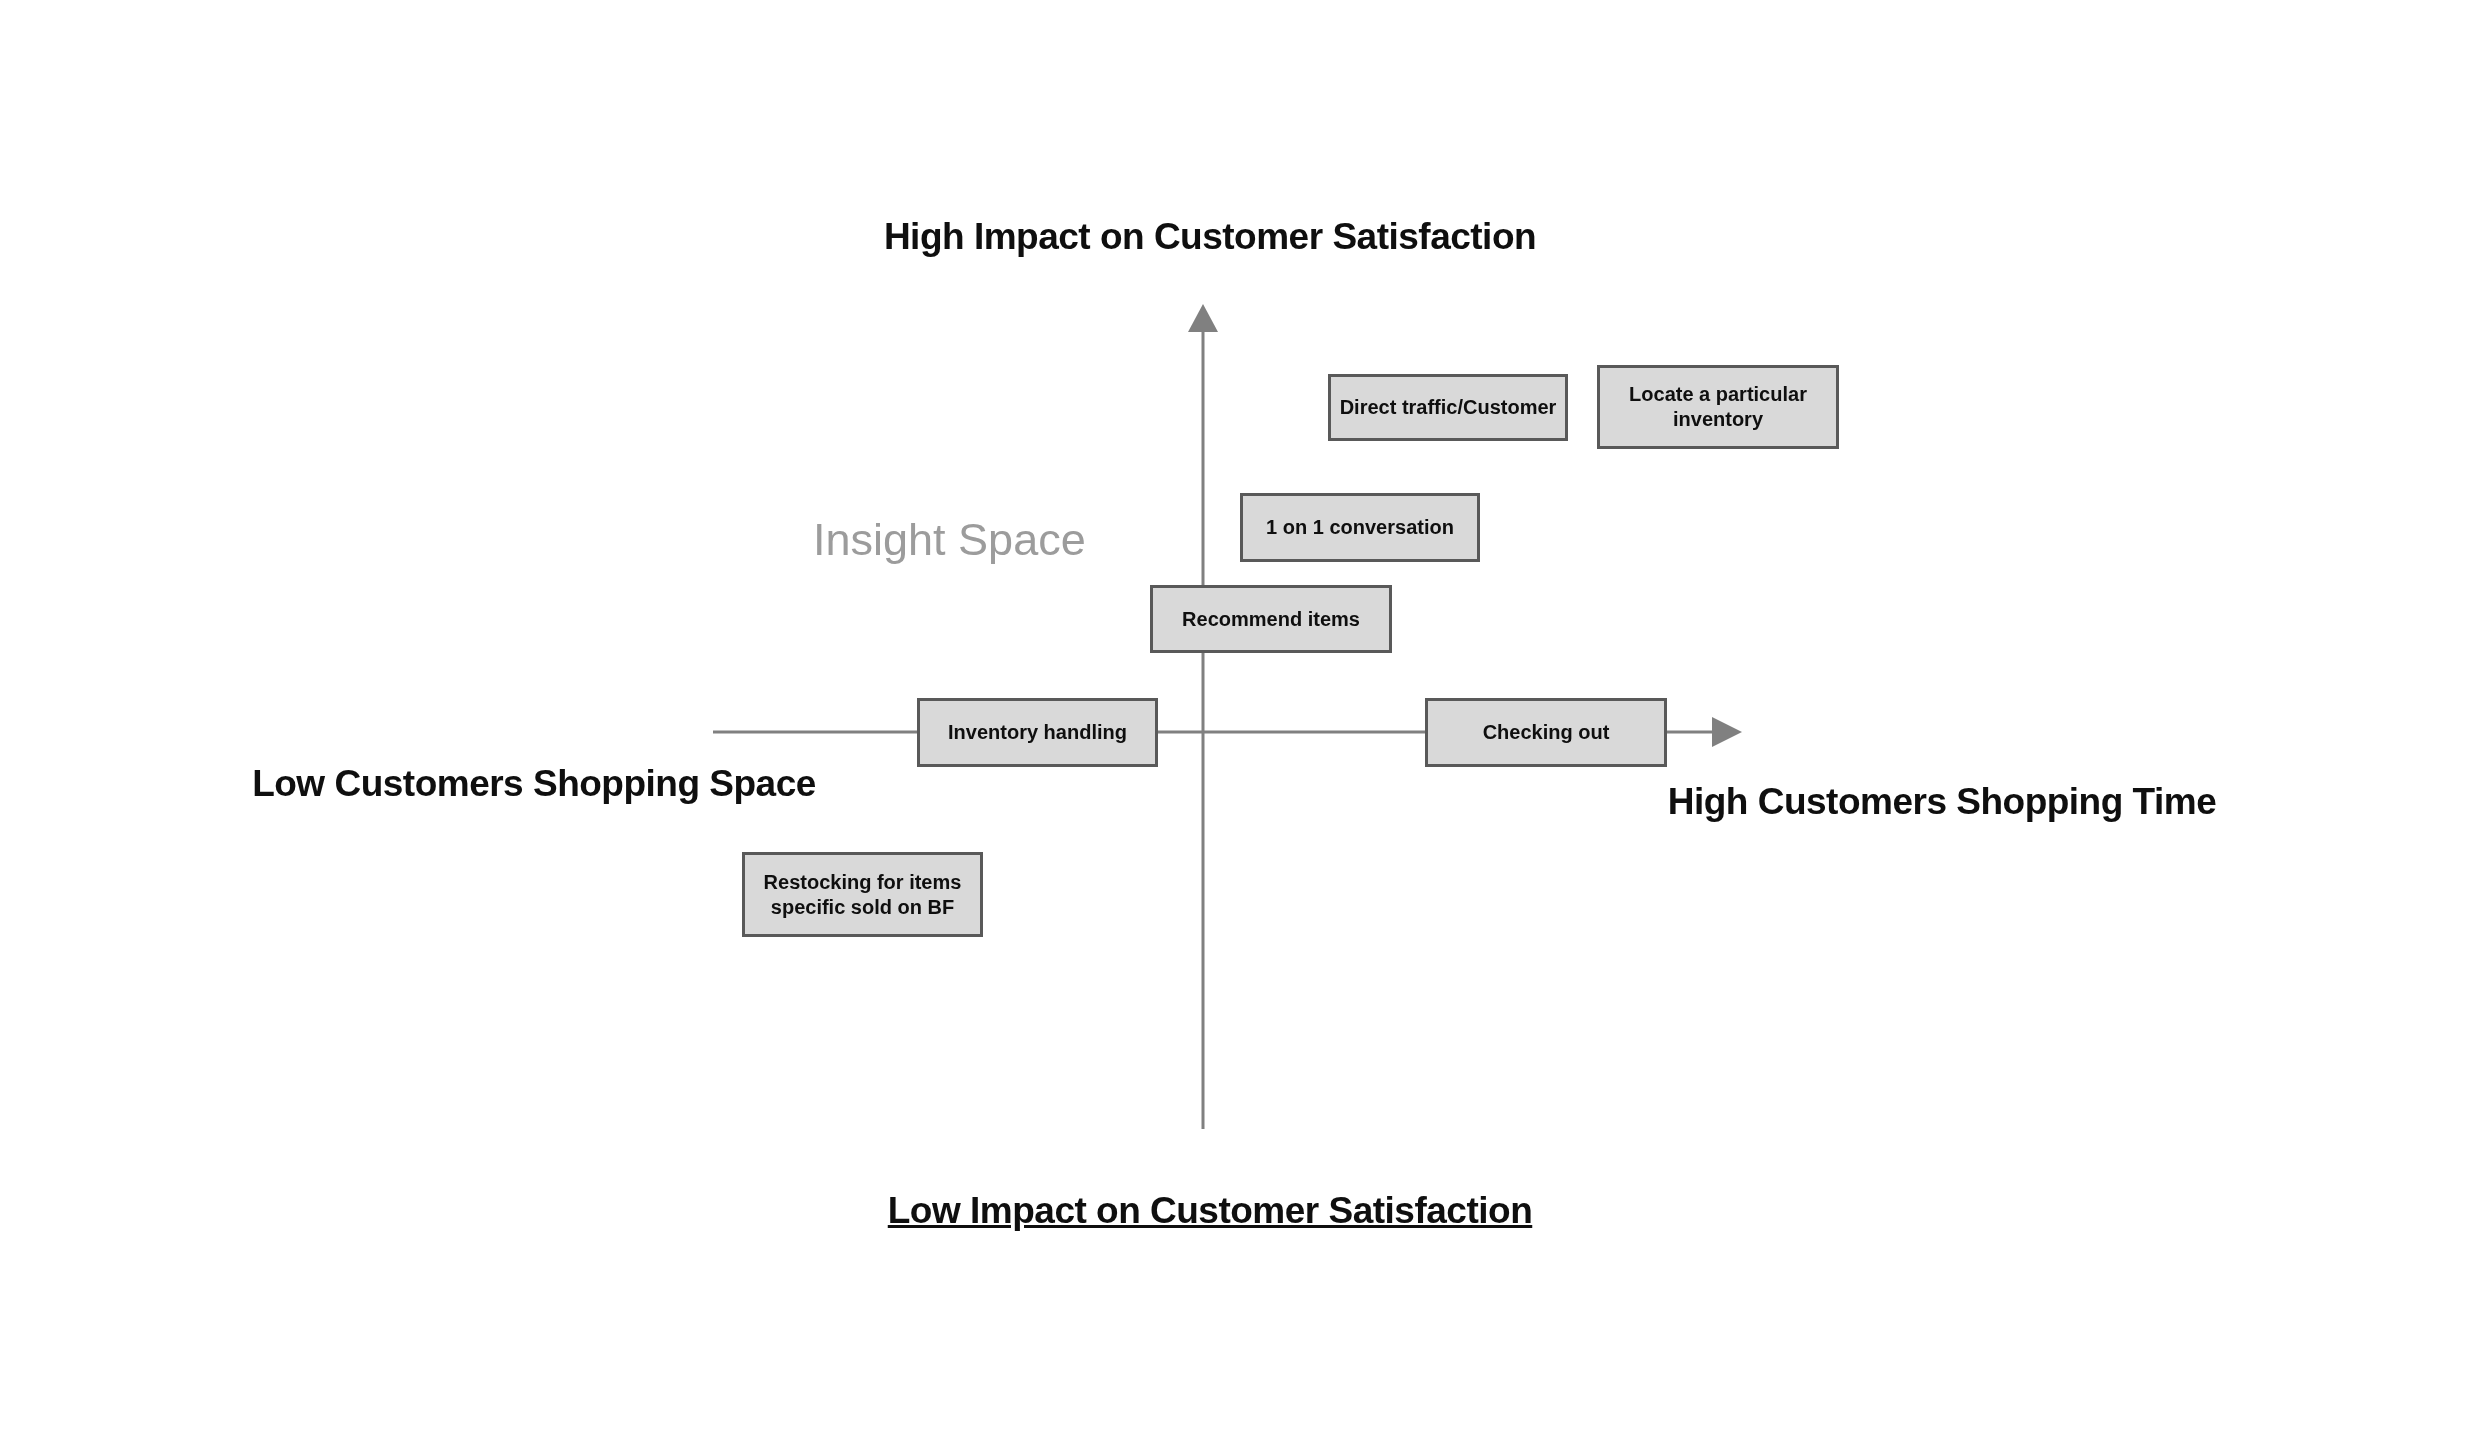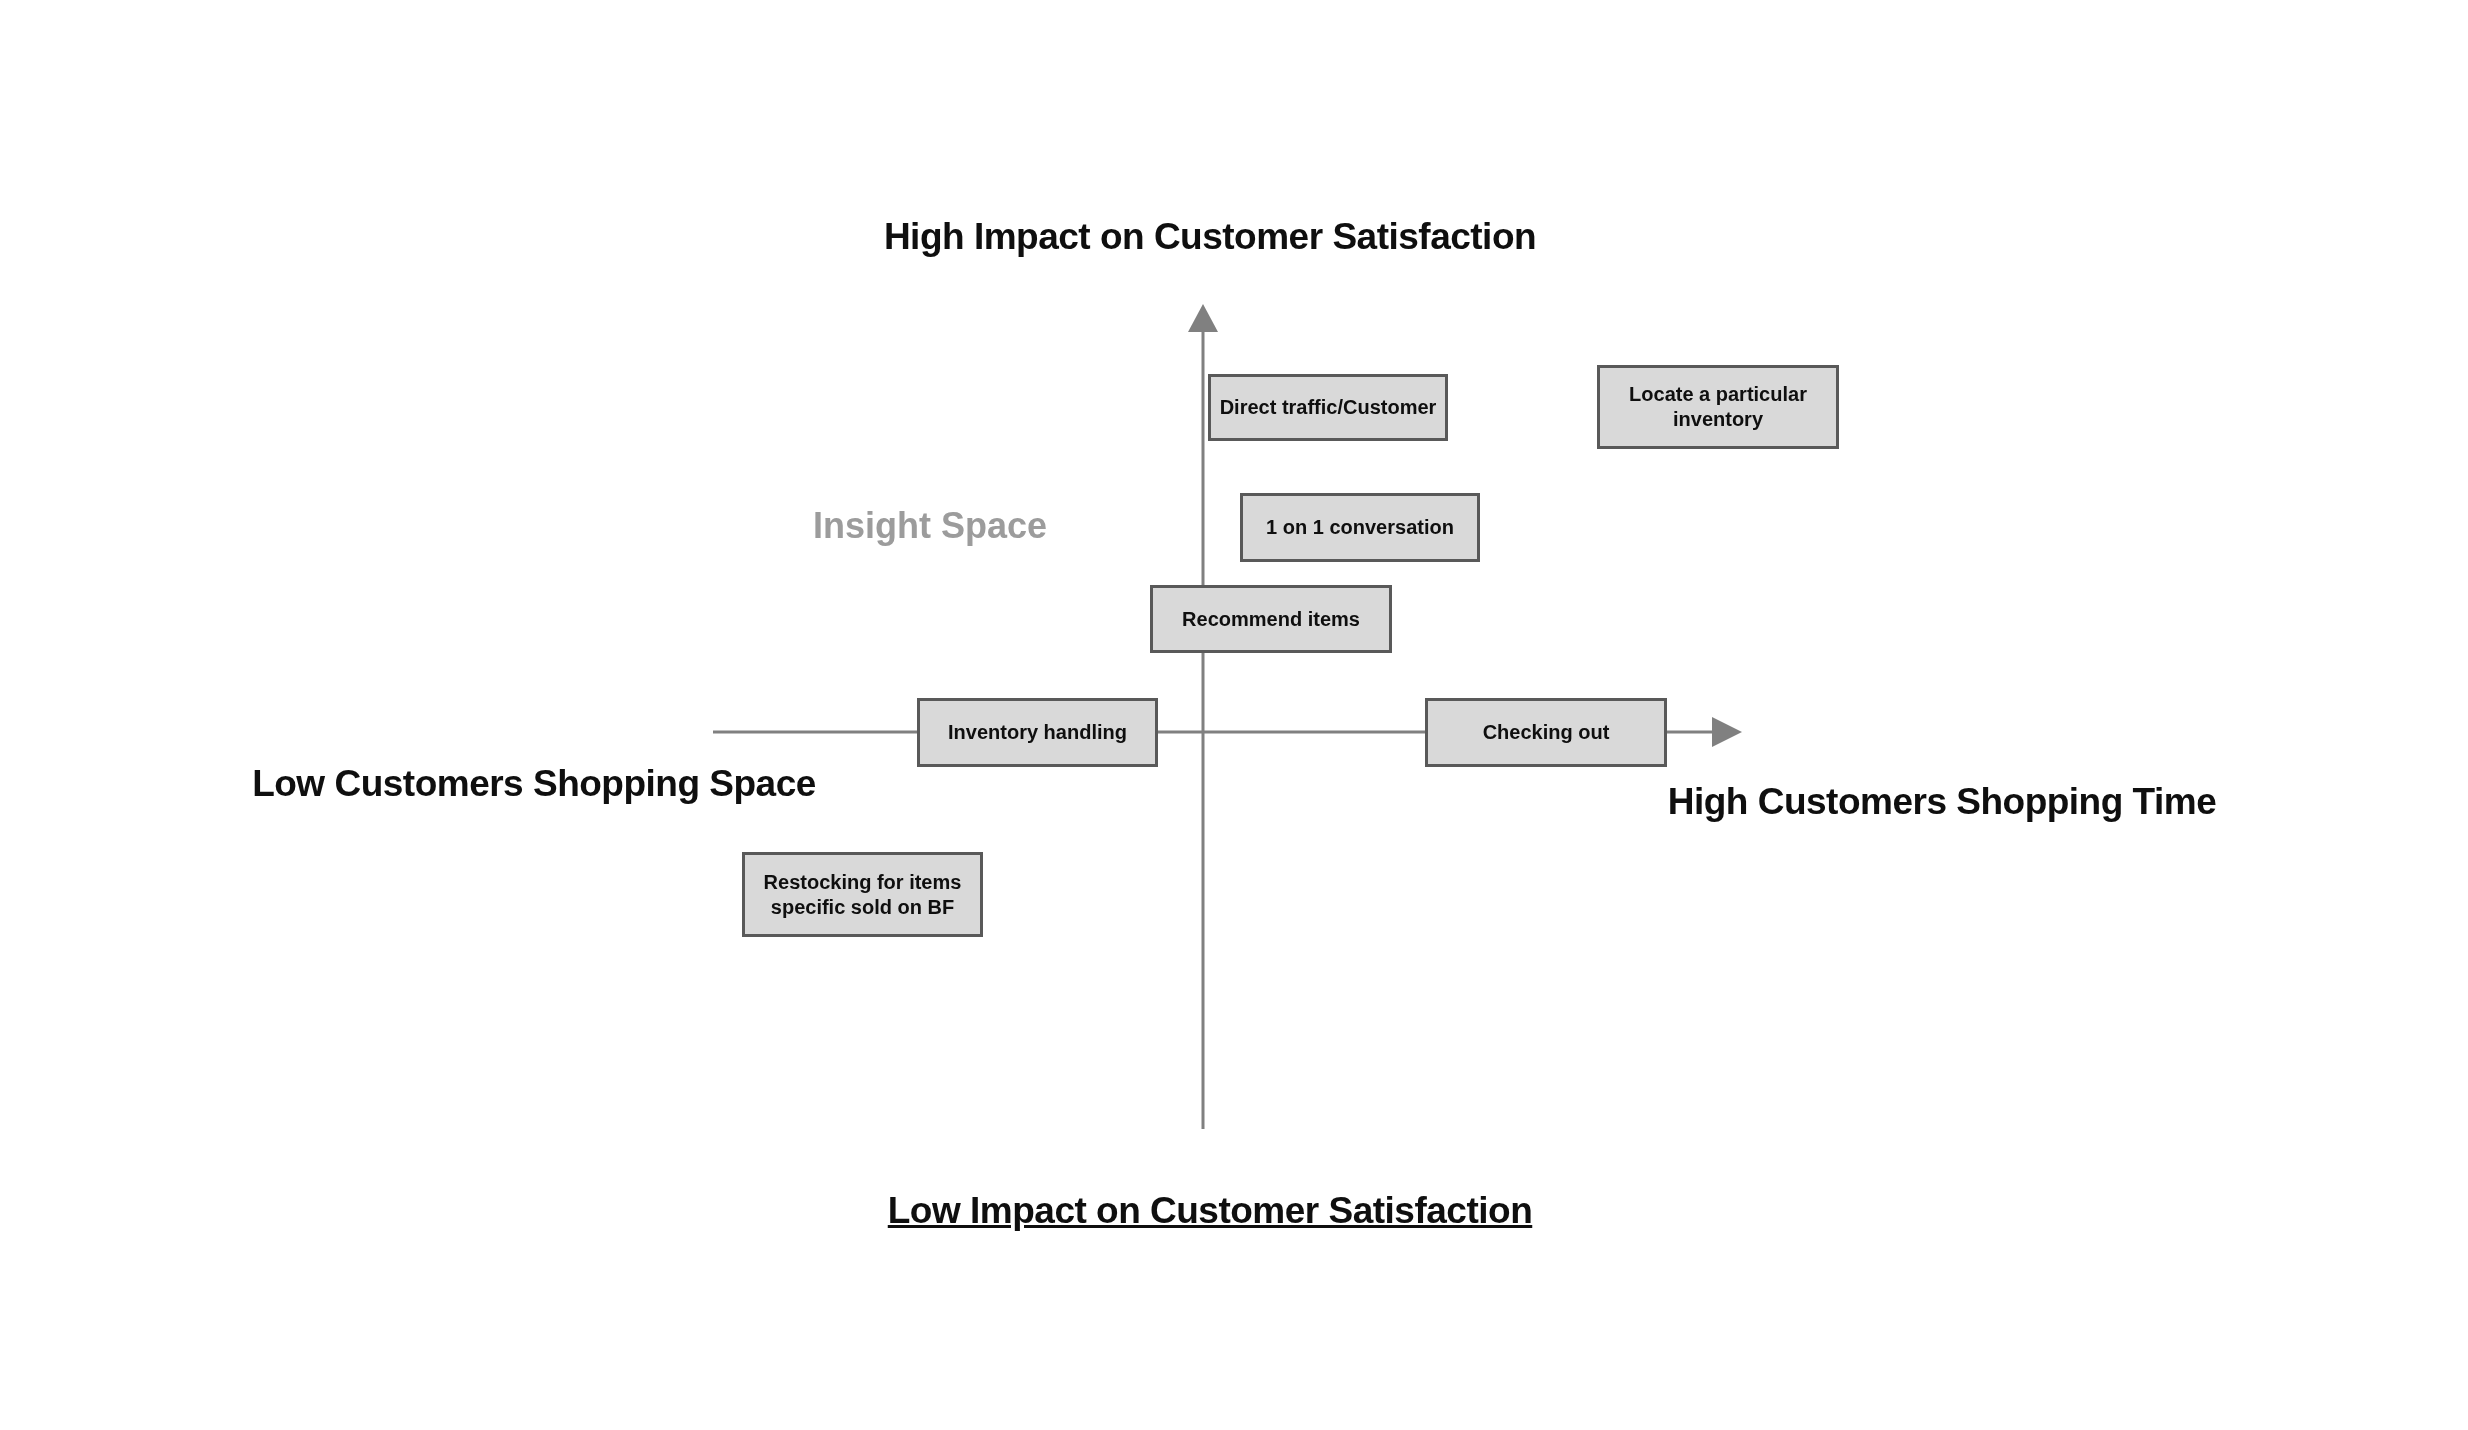--- a/index.html
+++ b/index.html
@@ -24,25 +24,26 @@
     transform:translateX(-50%);
     font-size:37px;
     font-weight:bold;
     letter-spacing:-0.5px;
     color:var(--text);
     white-space:nowrap;
     z-index:2;
   }
   .watermark{
     position:absolute;
-    font-size:36px;
-    font-weight:bold;
+    font-size:45px;
+    font-weight:normal;
     color:var(--watermark);
     white-space:nowrap;
     z-index:2;
+    margin-top:9px;
   }
   .node{
     position:absolute;
     box-sizing:border-box;
     background:var(--box-fill);
     border:3px solid var(--box-border);
     display:flex;
     align-items:center;
     justify-content:center;
     text-align:center;
@@ -67,21 +68,21 @@
     <polygon points="1742,732 1712,717 1712,747" fill="var(--axis)"></polygon>
   </svg>
 
   <div class="axis-title" style="left:1210px;top:216px;">High Impact on Customer Satisfaction</div>
   <div class="axis-title" style="left:1210px;top:1190px;text-decoration:underline;">Low Impact on Customer Satisfaction</div>
   <div class="axis-title" style="left:534px;top:763px;">Low Customers Shopping Space</div>
   <div class="axis-title" style="left:1942px;top:781px;">High Customers Shopping Time</div>
 
   <div class="watermark" style="left:813px;top:505px;">Insight Space</div>
 
-  <div class="node nowrap" style="left:1208px;top:374px;width:240px;height:67px;">Direct traffic/Customer</div>
+  <div class="node nowrap" style="left:1328px;top:374px;width:240px;height:67px;">Direct traffic/Customer</div>
 
   <div class="node" style="left:1553px;top:365px;width:242px;height:84px;margin-left:44px;">Locate a particular inventory</div>
 
   <div class="node nowrap" style="left:1240px;top:493px;width:240px;height:69px;">1 on 1 conversation</div>
 
   <div class="node nowrap" style="left:1150px;top:585px;width:242px;height:68px;">Recommend items</div>
 
   <div class="node nowrap" style="left:917px;top:698px;width:241px;height:69px;">Inventory handling</div>
 
   <div class="node nowrap" style="left:1425px;top:698px;width:242px;height:69px;">Checking out</div>

